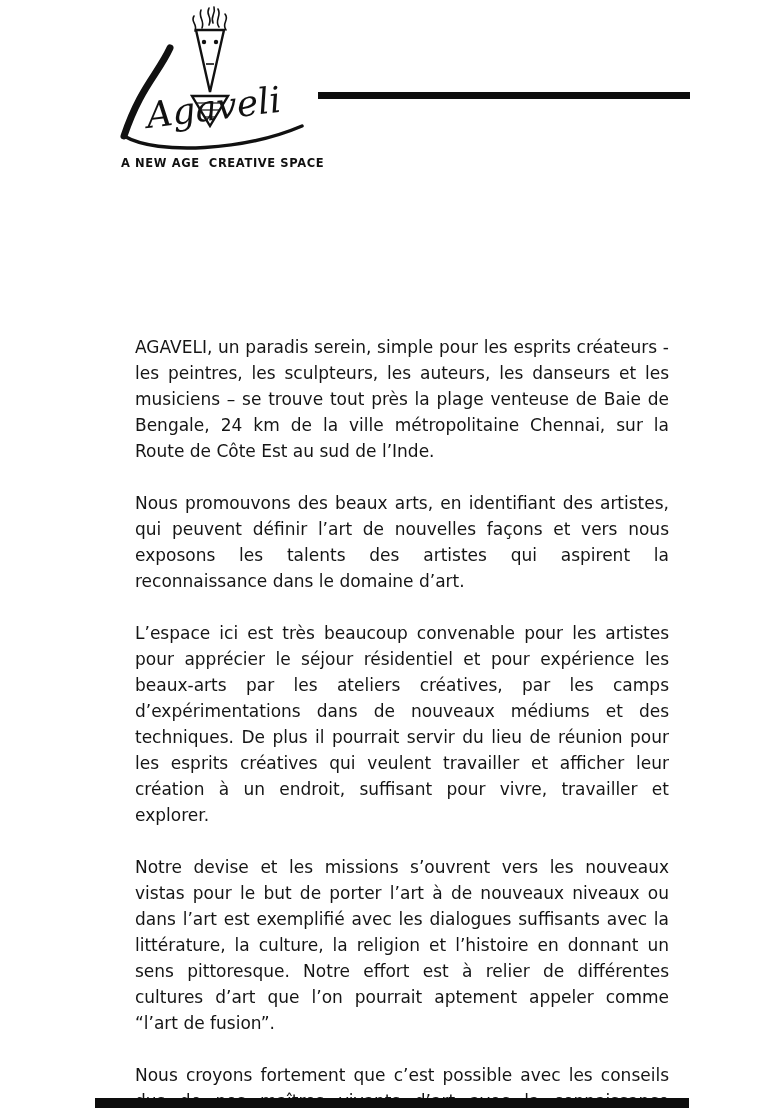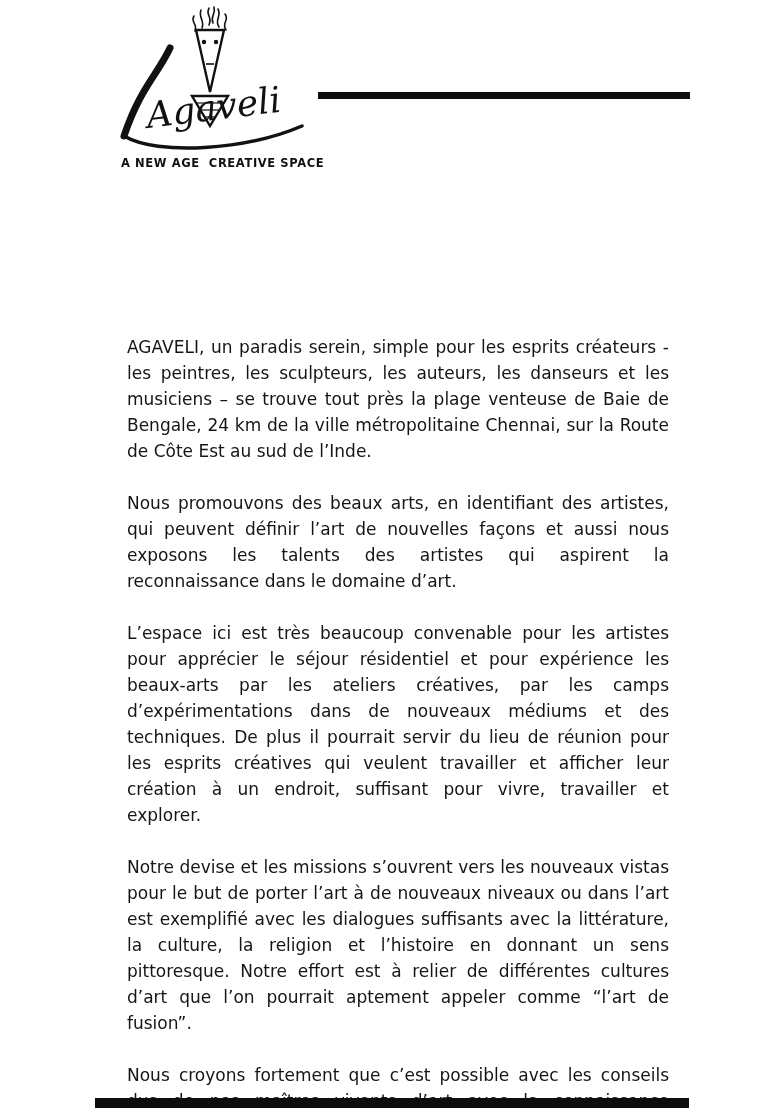--- a/index.html
+++ b/index.html
@@ -48,21 +48,21 @@
   }
 
   
   .body-text {
     position: absolute;
     left: 127px;
     top: 334px;
     width: 542px;
   }
   .body-text p {
-    margin: 0 0 26px 0;
+    margin: 0 0 26px 8px;
     font-size: 17px;
     line-height: 26px;
     text-align: justify;
     color: #151515;
   }
 
   
   .footer-bar {
     position: absolute;
     left: 95px;
@@ -107,21 +107,21 @@
       <text x="42" y="124" font-family="DejaVu Serif, serif" font-style="italic" font-size="36" fill="#111" transform="rotate(-7 42 124)">Agaveli</text>
     </svg>
   </div>
 
   <div class="tagline">A NEW AGE  CREATIVE SPACE</div>
 
   <div class="top-rule"></div>
 
   <div class="body-text">
     <p>AGAVELI, un paradis serein, simple pour les esprits créateurs - les peintres, les sculpteurs, les auteurs, les danseurs et les musiciens – se trouve tout près la plage venteuse de Baie de Bengale, 24 km de la ville métropolitaine Chennai, sur la Route de Côte Est au sud de l’Inde.</p>
-    <p>Nous promouvons des beaux arts, en identifiant des artistes, qui peuvent définir l’art de nouvelles façons et aussi nous exposons les talents des artistes  qui aspirent la reconnaissance dans le domaine d’art.</p>
+    <p>Nous promouvons des beaux arts, en identifiant des artistes, qui peuvent définir l’art de nouvelles façons et vers nous exposons les talents des artistes  qui aspirent la reconnaissance dans le domaine d’art.</p>
     <p>L’espace ici est très beaucoup convenable pour les artistes pour apprécier le séjour résidentiel et pour expérience les beaux-arts par les ateliers créatives, par les camps  d’expérimentations dans de nouveaux médiums et des techniques. De plus il pourrait servir du lieu de réunion pour les esprits créatives qui veulent travailler et afficher leur création à un endroit, suffisant pour vivre, travailler et explorer.</p>
     <p>Notre devise et les missions s’ouvrent vers les nouveaux vistas pour le but de porter l’art à de nouveaux niveaux ou dans l’art est exemplifié avec les dialogues suffisants avec la littérature, la culture, la religion et l’histoire en donnant un sens pittoresque. Notre effort est à relier de différentes cultures d’art que l’on pourrait aptement appeler comme “l’art de fusion”.</p>
     <p>Nous croyons fortement que c’est possible avec les conseils dus de nos maîtres vivants d’art avec la connaissance exceptionnelle d’histoire d’art global et indien.</p>
   </div>
 
   <div class="footer-bar"></div>
 
 </div>
 
 </body></html>

